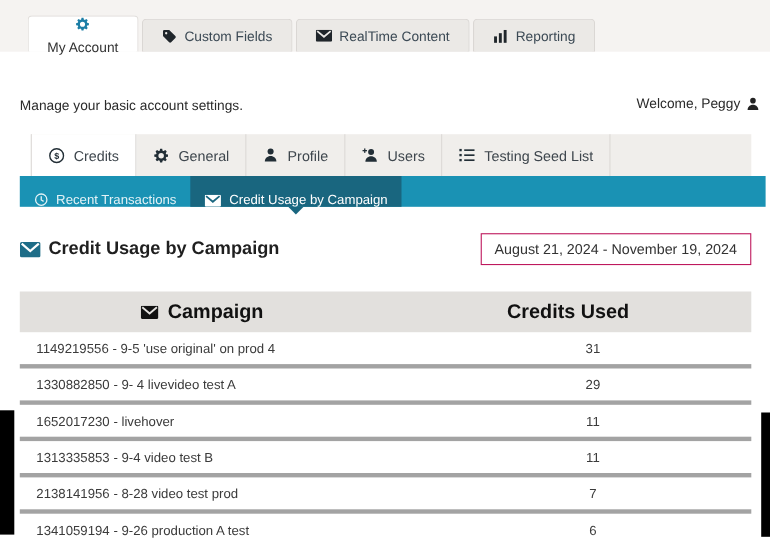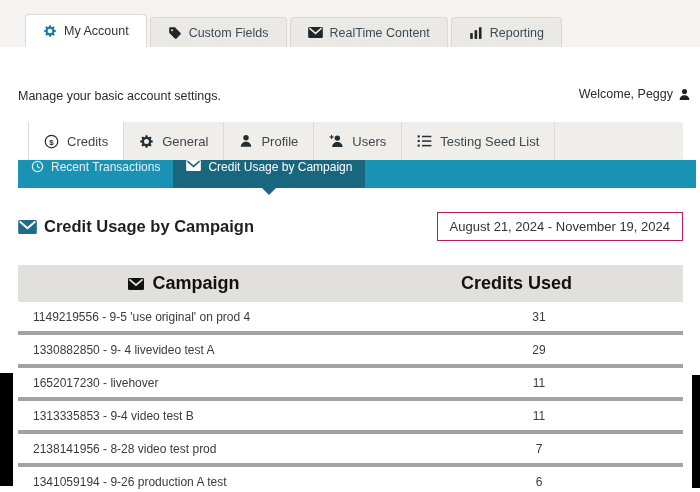--- a/index.html
+++ b/index.html
@@ -5,39 +5,39 @@
   html,body{margin:0;padding:0;}
   body{font-family:"Liberation Sans","DejaVu Sans",sans-serif;background:#fff;}
   .page{position:relative;width:700px;height:492px;background:#fff;overflow:hidden;}
 
   
   .top-strip{position:absolute;left:0;top:0;width:700px;height:47px;background:#f5f3f1;}
   .main-tabs{position:absolute;left:25px;bottom:0;display:flex;align-items:flex-end;}
   .main-tab{display:flex;align-items:center;gap:7px;height:29px;padding:0 17px;
     background:#ebe9e6;border:1px solid #dad7d4;border-bottom:none;
     border-radius:4px 4px 0 0;margin-right:3px;font-size:12.5px;color:#3c4a55;cursor:pointer;white-space:nowrap;}
-  .main-tab.active{background:#ffffff;height:32px;border-color:#dcd9d6;color:#333;}
+  .main-tab.active{background:#ffffff;height:32px;border-color:#dcd9d6;color:#333;flex-direction:column;}
   .main-tab svg{flex:0 0 auto;}
 
   
   .subheader-desc{position:absolute;left:18px;top:89px;font-size:12.5px;color:#2b2b2b;text-align:center;}
   .welcome{position:absolute;right:9px;top:87px;display:flex;align-items:center;gap:5px;
     font-size:12.5px;color:#2b2b2b;}
 
   
   .acct-strip{position:absolute;left:28px;top:122px;width:655px;height:38px;background:#f0eeeb;
     border-left:1px solid #dcd9d6;box-sizing:border-box;display:flex;}
   .acct-tab{display:flex;align-items:center;gap:8px;height:38px;padding:0 15px;
     border-right:1px solid #dcd9d6;font-size:13px;color:#3e464d;cursor:pointer;white-space:nowrap;box-sizing:border-box;}
   .acct-tab.active{background:#ffffff;}
   .acct-tab svg{color:#222e36;}
 
   
   .credits-nav{position:absolute;left:18px;top:160px;width:678px;height:28px;background:#1a92b4;display:flex;}
-  .credits-nav-item{display:flex;align-items:flex-start;gap:7px;height:28px;padding:0 13px;
+  .credits-nav-item{display:flex;align-items:flex-end;gap:7px;height:28px;padding:0 13px;
     font-size:12px;color:rgba(255,255,255,0.88);cursor:pointer;white-space:nowrap;position:relative;}
   .credits-nav-item.active{background:#19667f;color:#ffffff;}
   .credits-nav-item.active .caret{position:absolute;left:50%;bottom:-7px;margin-left:-7px;width:0;height:0;
     border-left:7px solid transparent;border-right:7px solid transparent;border-top:7px solid #19667f;}
 
   
   .section-title{position:absolute;left:18px;top:217px;display:flex;align-items:center;gap:7px;
     font-size:16.5px;font-weight:700;color:#1f1f1f;}
   .section-title svg{color:#1e6d88;}
   .date-range{position:absolute;right:17px;top:212px;border:1px solid #be185d;background:#fff;

